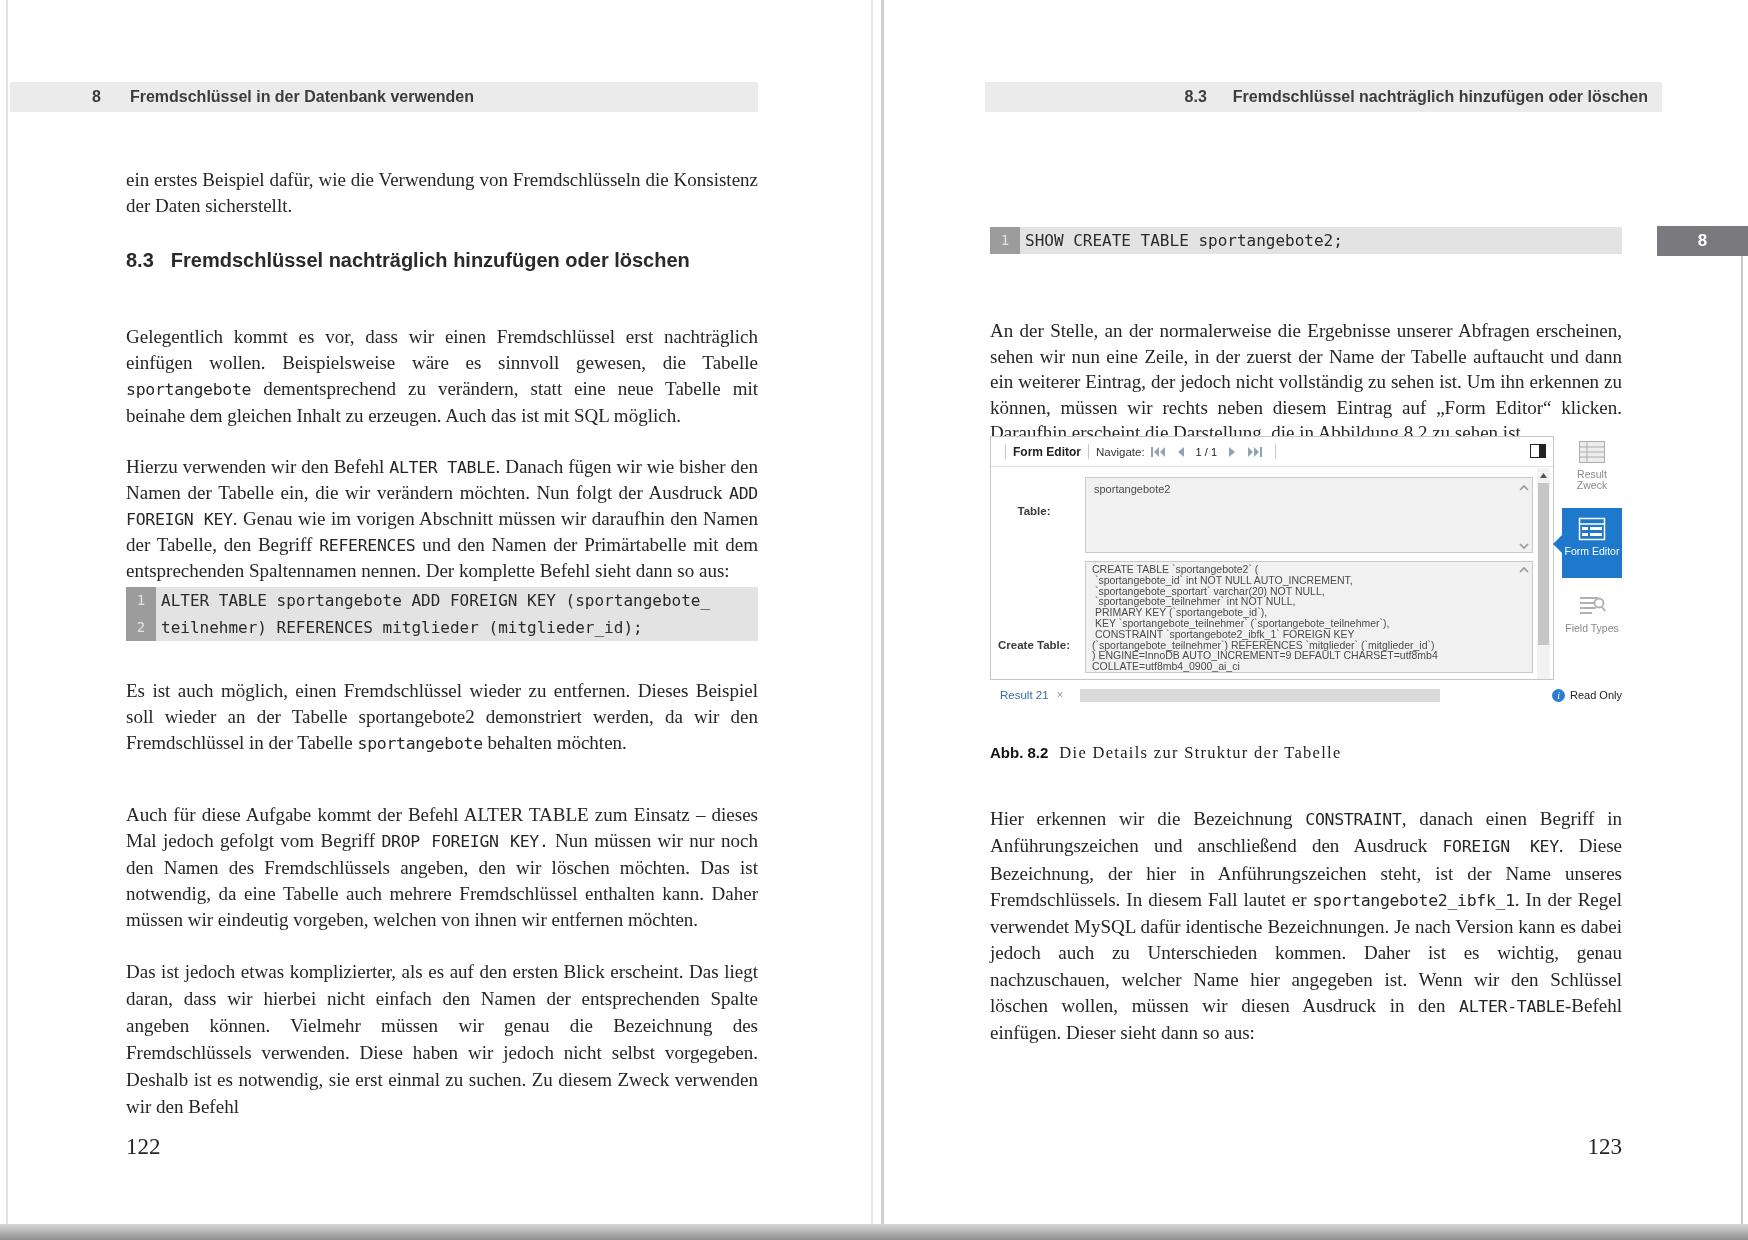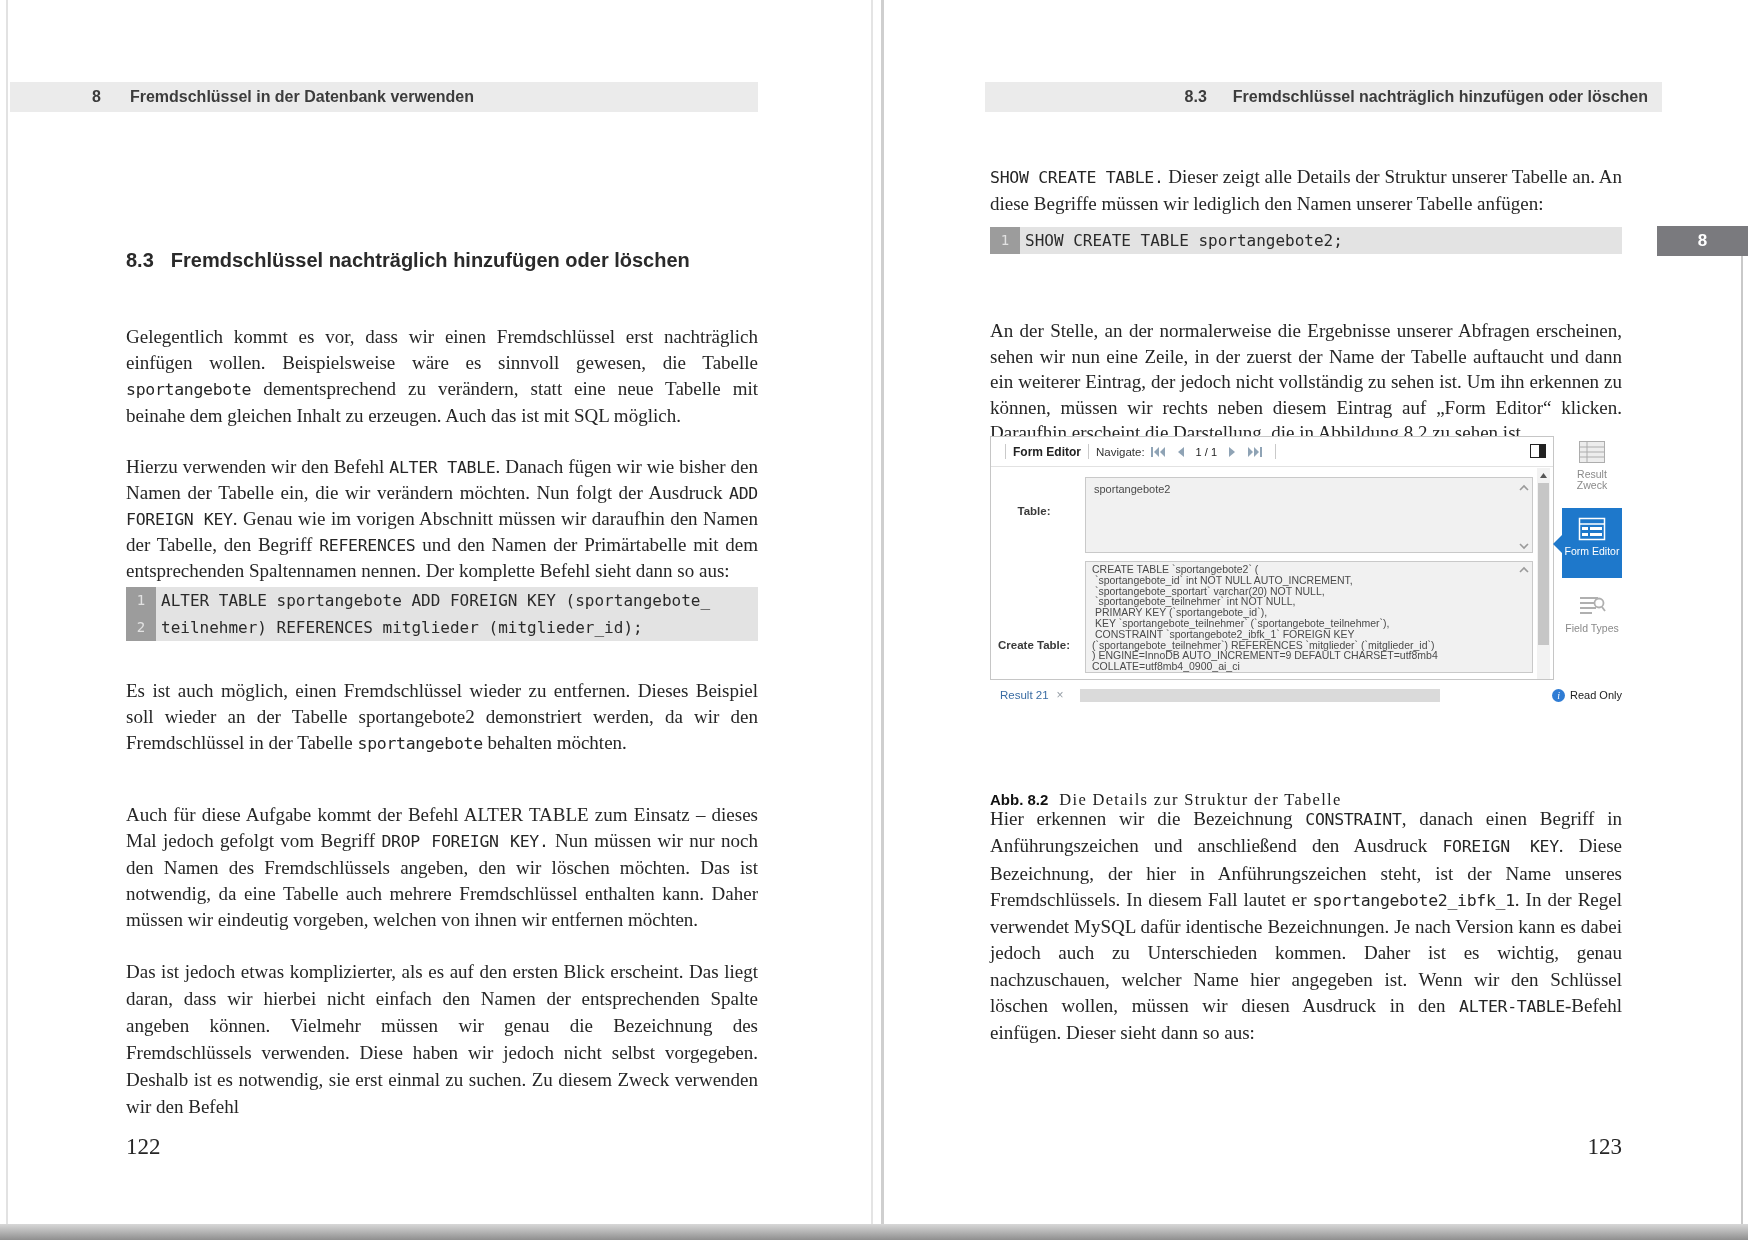--- a/index.html
+++ b/index.html
@@ -78,40 +78,41 @@
   .fig-bottom{position:absolute;left:0;top:244px;width:632px;height:30px;display:flex;align-items:center;}
   .result-tab{display:flex;align-items:center;margin-left:10px;}
   .result-tab-label{font-size:11.5px;color:#3a6ca3;}
   .result-close{font-size:12px;color:#98a0a8;margin-left:8px;}
   .bottom-bar{margin-left:16px;width:360px;height:13px;background:#dadada;}
   .read-only{margin-left:auto;display:flex;align-items:center;font-size:11px;color:#222;}
   .info-icon{width:13px;height:13px;border-radius:50%;background:#2f7cd4;color:#fff;display:flex;
       align-items:center;justify-content:center;font-family:"Liberation Serif",serif;
       font-style:italic;font-size:10px;margin-right:5px;}
 
-  .fig-caption{position:absolute;left:990px;top:743px;display:flex;align-items:baseline;margin-top:47px;}
+  .fig-caption{position:absolute;left:990px;top:743px;display:flex;align-items:baseline;}
   .cap-label{font-family:"Liberation Sans",sans-serif;font-weight:bold;font-size:15px;color:#111;}
   .cap-text{font-size:16.5px;letter-spacing:1.3px;color:#222;margin-left:11px;}
 </style>
 </head>
 <body>
 
 <div id="canvas">
 
   <div class="edge edge-left"></div>
   <div class="edge gutter-a"></div>
   <div class="edge gutter-b"></div>
   <div class="edge edge-right"></div>
   <div class="edge bottom-strip"></div>
 
   <div class="band band-left">
     <span>8</span>
     <span class="band-title">Fremdschlüssel in der Datenbank verwenden</span>
   </div>
 
+  <p class="bp" style="left:126px;top:148px;"><span>ein erstes Beispiel dafür, wie die Verwendung von Fremdschlüsseln die Konsistenz der Daten sicherstellt.</span></p>
 
   <div class="sec-heading" style="left:126px;top:249px;">
     <span class="sec-num">8.3</span>
     <span>Fremdschlüssel nachträglich hinzufügen oder löschen</span>
   </div>
 
   <p class="bp" style="left:126px;top:305px;"><span>Gelegentlich kommt es vor, dass wir einen Fremdschlüssel erst nachträglich einfügen wollen. Beispielsweise wäre es sinnvoll gewesen, die Tabelle </span><span class="mono">sportangebote</span><span> dementsprechend zu verändern, statt eine neue Tabelle mit beinahe dem gleichen Inhalt zu erzeugen. Auch das ist mit SQL möglich.</span></p>
 
   <p class="bp" style="left:126px;top:435px;line-height:25px;"><span>Hierzu verwenden wir den Befehl </span><span class="mono">ALTER TABLE</span><span>. Danach fügen wir wie bisher den Namen der Tabelle ein, die wir verändern möchten. Nun folgt der Ausdruck </span><span class="mono">ADD FOREIGN KEY</span><span>. Genau wie im vorigen Abschnitt müssen wir daraufhin den Namen der Tabelle, den Begriff </span><span class="mono">REFERENCES</span><span> und den Namen der Primärtabelle mit dem entsprechenden Spaltennamen nennen. Der komplette Befehl sieht dann so aus:</span></p>
 
@@ -134,21 +135,20 @@
 
   <div class="pagenum" style="left:126px;top:1134px;">122</div>
 
   <div class="band band-right">
     <span>8.3</span>
     <span class="band-title">Fremdschlüssel nachträglich hinzufügen oder löschen</span>
   </div>
 
   <div class="chapter-tab">8</div>
 
-  <p class="bp" style="left:990px;top:145px;line-height:25.5px;"><span class="mono">SHOW CREATE TABLE.</span><span> Dieser zeigt alle Details der Struktur unserer Tabelle an. An diese Begriffe müssen wir lediglich den Namen unserer Tabelle anfügen:</span></p>
 
   <div class="codeblock" style="left:990px;top:227px;">
       <div class="crow">
         <span class="cnum">1</span>
         <span class="ctext">SHOW CREATE TABLE sportangebote2;</span>
       </div>
     </div>
 
   <p class="bp" style="left:990px;top:299px;line-height:25.5px;"><span>An der Stelle, an der normalerweise die Ergebnisse unserer Abfragen erscheinen, sehen wir nun eine Zeile, in der zuerst der Name der Tabelle auftaucht und dann ein weiterer Eintrag, der jedoch nicht vollständig zu sehen ist. Um ihn erkennen zu können, müssen wir rechts neben diesem Eintrag auf „Form Editor“ klicken. Daraufhin erscheint die Darstellung, die in Abbildung 8.2 zu sehen ist.</span></p>
 

